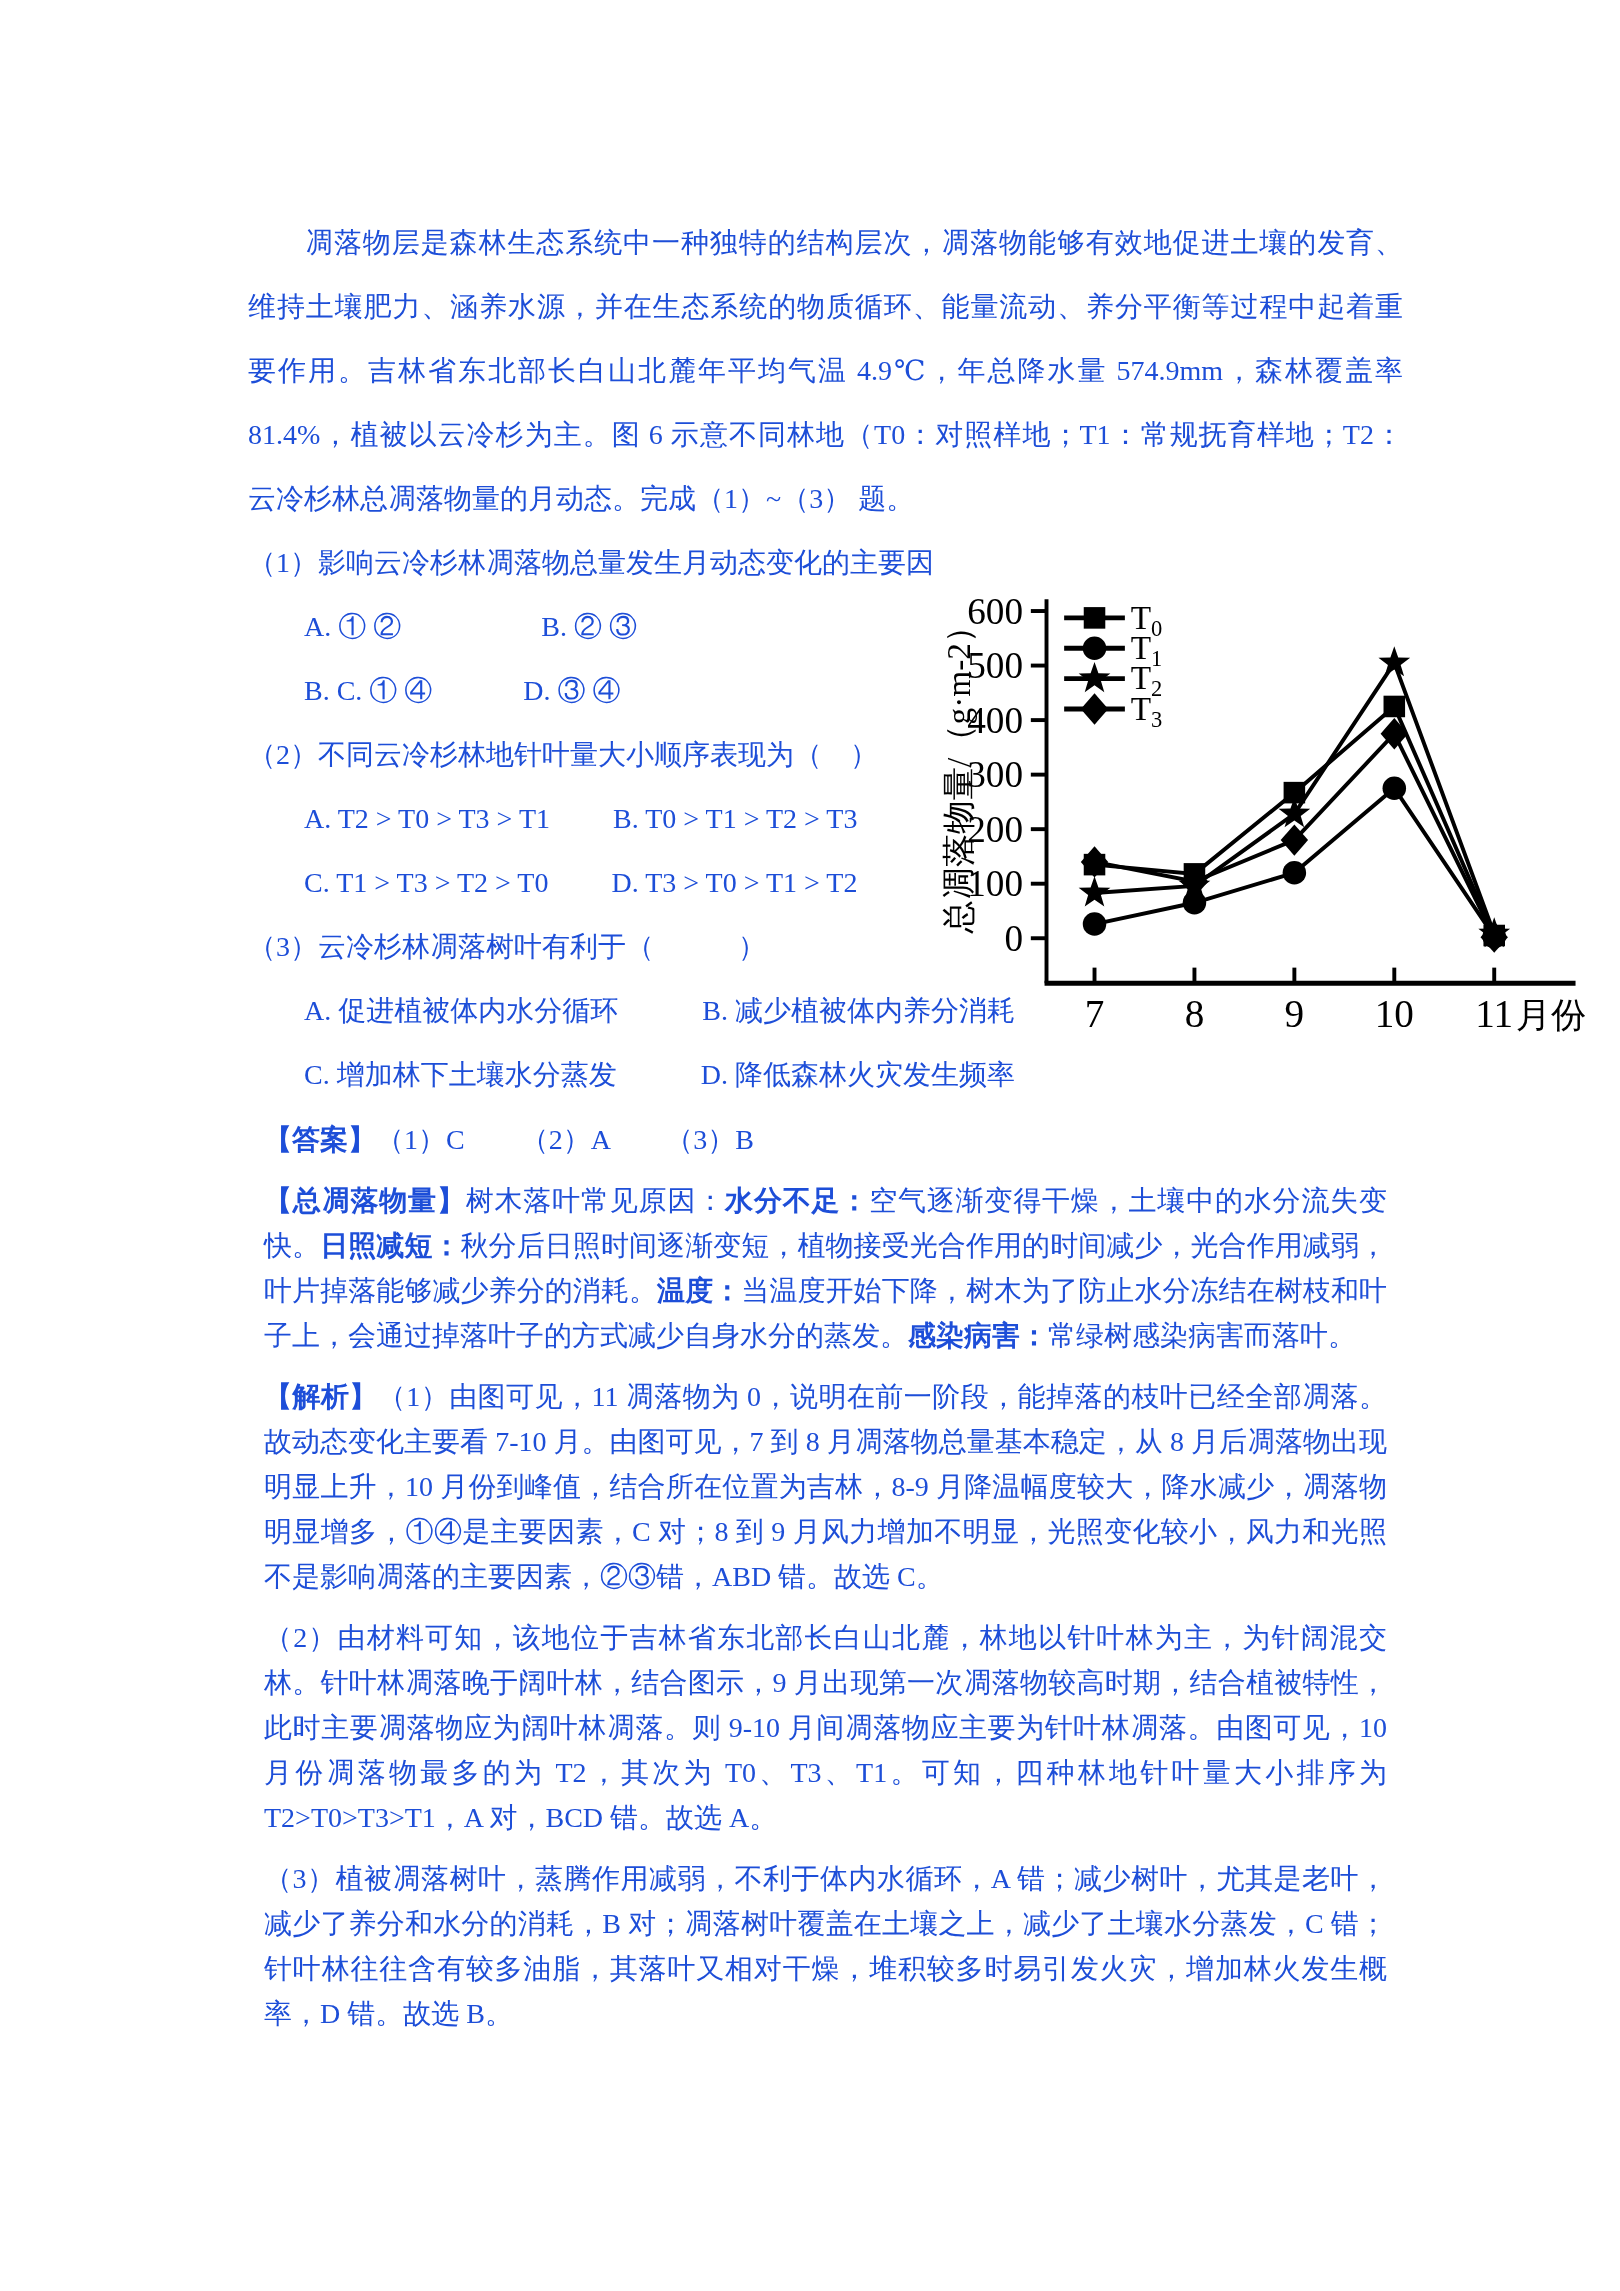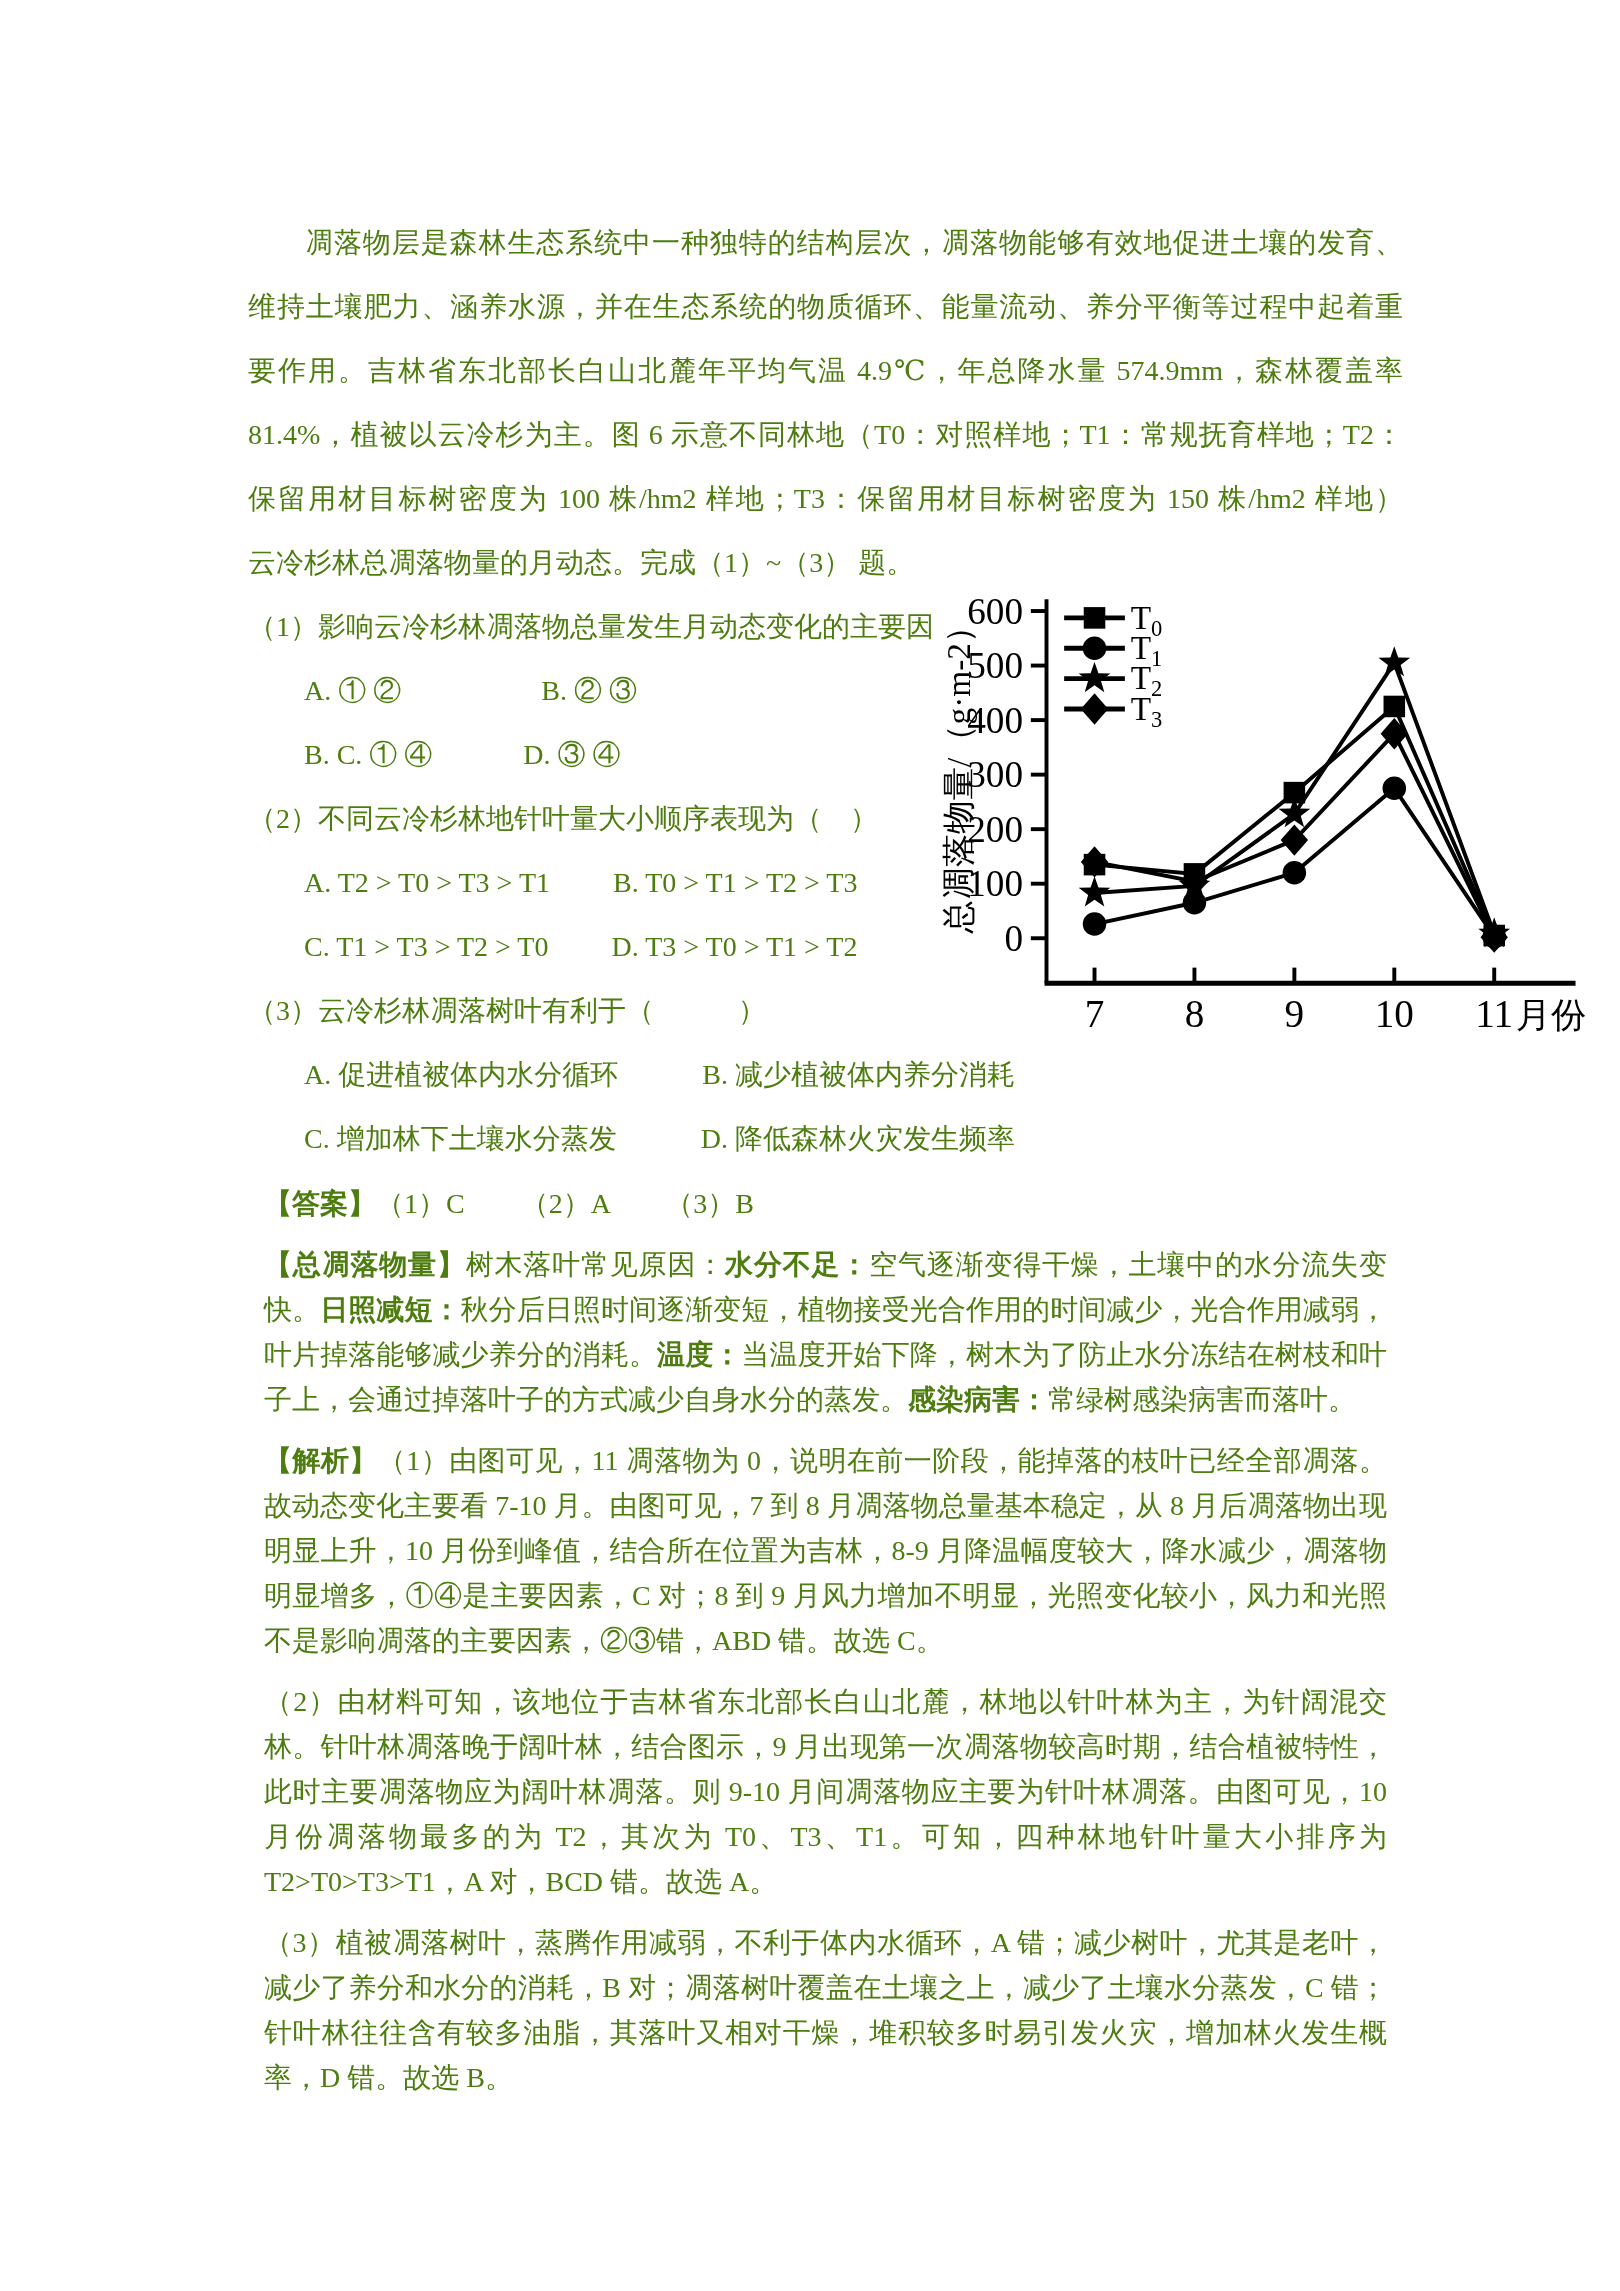--- a/index.html
+++ b/index.html
@@ -1,18 +1,18 @@
 <!DOCTYPE html>
 <html><head>
 <meta charset="utf-8">
 <style>
   html,body { margin:0; padding:0; background:#e8e8e8; }
   .page {
     position:relative; width:1620px; height:2292px; margin:0 auto;
-    background:#ffffff; color:#4d7c0f;
+    background:#ffffff; color:#1d4ed8;
     font-family:"Liberation Serif","DejaVu Serif",serif;
     overflow:hidden;
   }
   .content { position:absolute; left:248px; top:211px; width:1155px; }
   .intro-line {
     font-size:28px; line-height:64px; height:64px;
     text-align:justify;
   }
   .intro-line.jst { text-align-last:justify; }
   .intro-line.ind { text-indent:57px; }
@@ -29,21 +29,20 @@
 </head>
 <body>
 
 <div class="page">
   <div class="content">
     <div id="intro">
         <div class="intro-line ind jst">凋落物层是森林生态系统中一种独特的结构层次，凋落物能够有效地促进土壤的发育、</div>
         <div class="intro-line jst">维持土壤肥力、涵养水源，并在生态系统的物质循环、能量流动、养分平衡等过程中起着重</div>
         <div class="intro-line jst">要作用。吉林省东北部长白山北麓年平均气温 4.9℃，年总降水量 574.9mm，森林覆盖率</div>
         <div class="intro-line jst">81.4%，植被以云冷杉为主。图 6 示意不同林地（T0：对照样地；T1：常规抚育样地；T2：</div>
-        <div class="intro-line jst">保留用材目标树密度为 100 株/hm2 样地；T3：保留用材目标树密度为 150 株/hm2 样地）</div>
         <div class="intro-line">云冷杉林总凋落物量的月动态。完成（1）~（3） 题。</div>
       </div>
     <div id="questions">
         <div class="q-line">（1）影响云冷杉林凋落物总量发生月动态变化的主要因</div>
         <div class="q-line">　　A. ① ②　　　　　B. ② ③</div>
         <div class="q-line">　　B. C. ① ④　　　 D. ③ ④</div>
         <div class="q-line">（2）不同云冷杉林地针叶量大小顺序表现为（　）</div>
         <div class="q-line">　　A. T2 &gt; T0 &gt; T3 &gt; T1　　 B. T0 &gt; T1 &gt; T2 &gt; T3</div>
         <div class="q-line">　　C. T1 &gt; T3 &gt; T2 &gt; T0　　 D. T3 &gt; T0 &gt; T1 &gt; T2</div>
         <div class="q-line">（3）云冷杉林凋落树叶有利于（　　　）</div>

